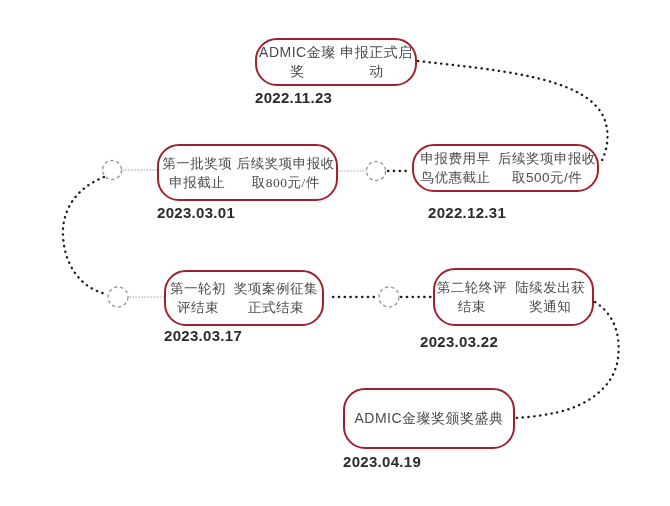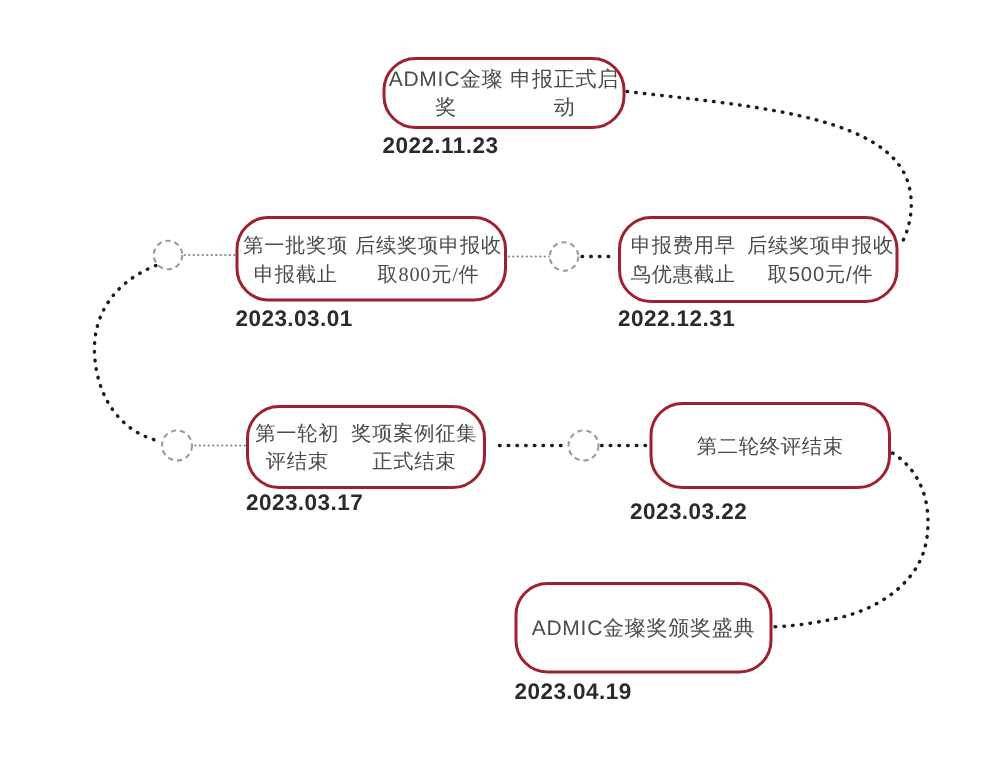--- a/index.html
+++ b/index.html
@@ -60,40 +60,41 @@
     <circle class="node" cx="118" cy="297" r="10"></circle>
     <circle class="node" cx="389" cy="297" r="10"></circle>
   </svg>
 
   <div class="milestone" style="left:255px;top:38px;width:162px;height:48px;font-size:14px;">
     <span>ADMIC金璨奖</span>
     <span>申报正式启动</span>
   </div>
   <div class="date" style="left:255px;top:89px;width:162px;">2022.11.23</div>
 
-  <div class="milestone" style="left:412px;top:144px;width:187px;height:58px;">
+  <div class="milestone" style="left:412px;top:144px;width:187px;height:48px;">
     <span>申报费用早鸟优惠截止</span>
     <span>后续奖项申报收取500元/件</span>
   </div>
-  <div class="date" style="left:412px;top:204px;width:187px;">2022.12.31</div>
+  <div class="date" style="left:428px;top:204px;width:187px;">2022.12.31</div>
 
   <div class="milestone" style="left:157px;top:144px;width:181px;height:57px;font-family:Liberation Serif, serif;">
     <span>第一批奖项申报截止</span>
     <span>后续奖项申报收取800元/件</span>
   </div>
   <div class="date" style="left:157px;top:204px;width:181px;">2023.03.01</div>
 
   <div class="milestone" style="left:164px;top:270px;width:160px;height:56px;">
     <span>第一轮初评结束</span>
     <span>奖项案例征集正式结束</span>
   </div>
   <div class="date" style="left:164px;top:327px;width:168px;">2023.03.17</div>
 
   <div class="milestone" style="left:433px;top:268px;width:161px;height:58px;">
     <span>第二轮终评结束</span>
+    <span>陆续发出获奖通知</span>
   </div>
   <div class="date" style="left:420px;top:333px;width:161px;">2023.03.22</div>
 
   <div class="milestone" style="left:343px;top:388px;width:172px;height:61px;font-size:14px;">
     <span>ADMIC金璨奖颁奖盛典</span>
   </div>
   <div class="date" style="left:343px;top:453px;width:166px;">2023.04.19</div>
 
 </div>
 

